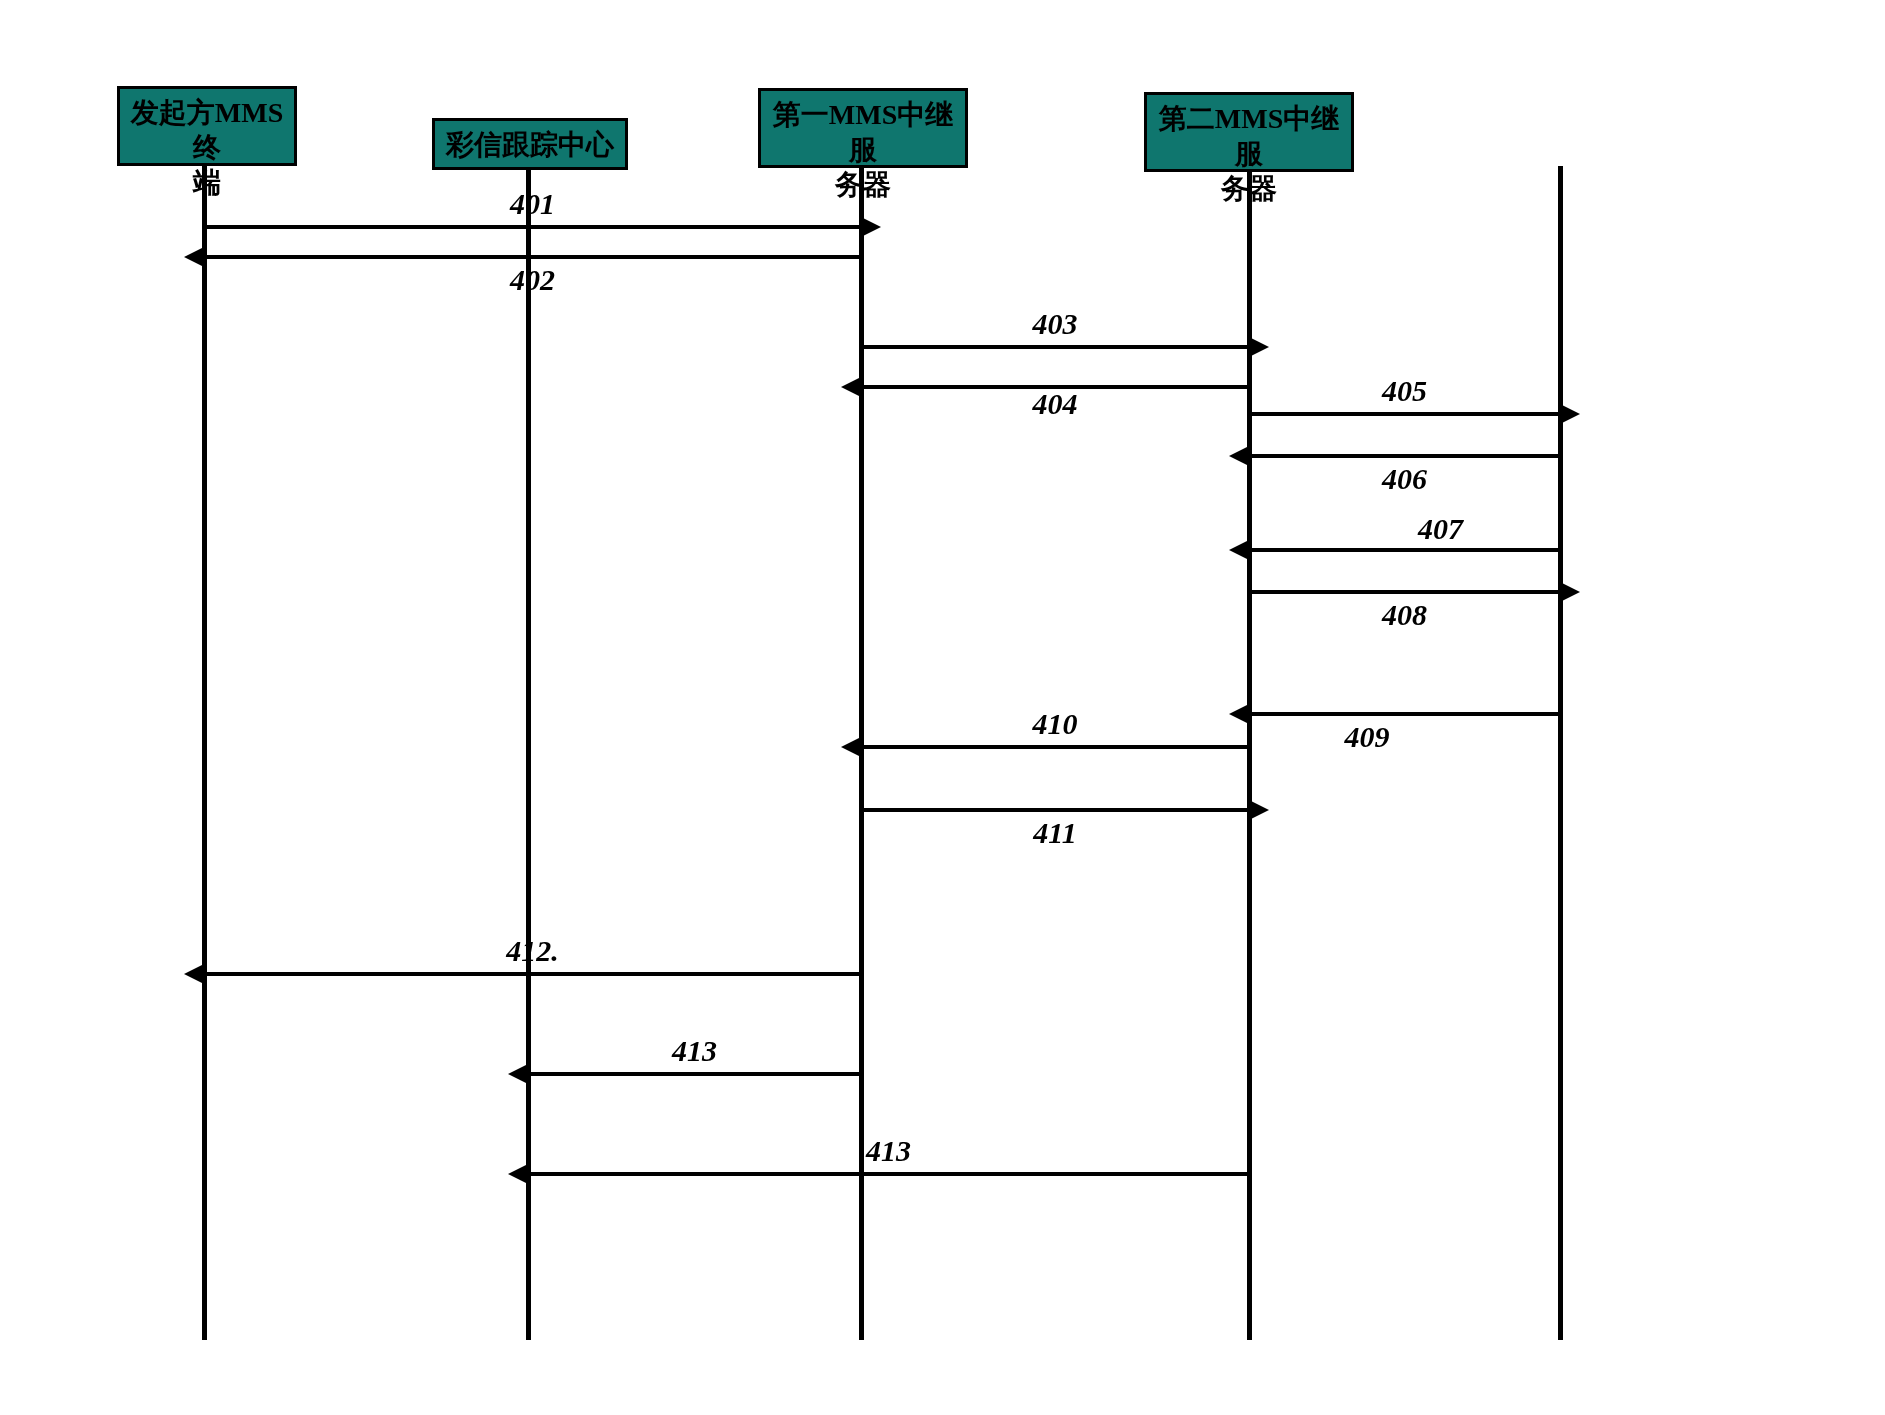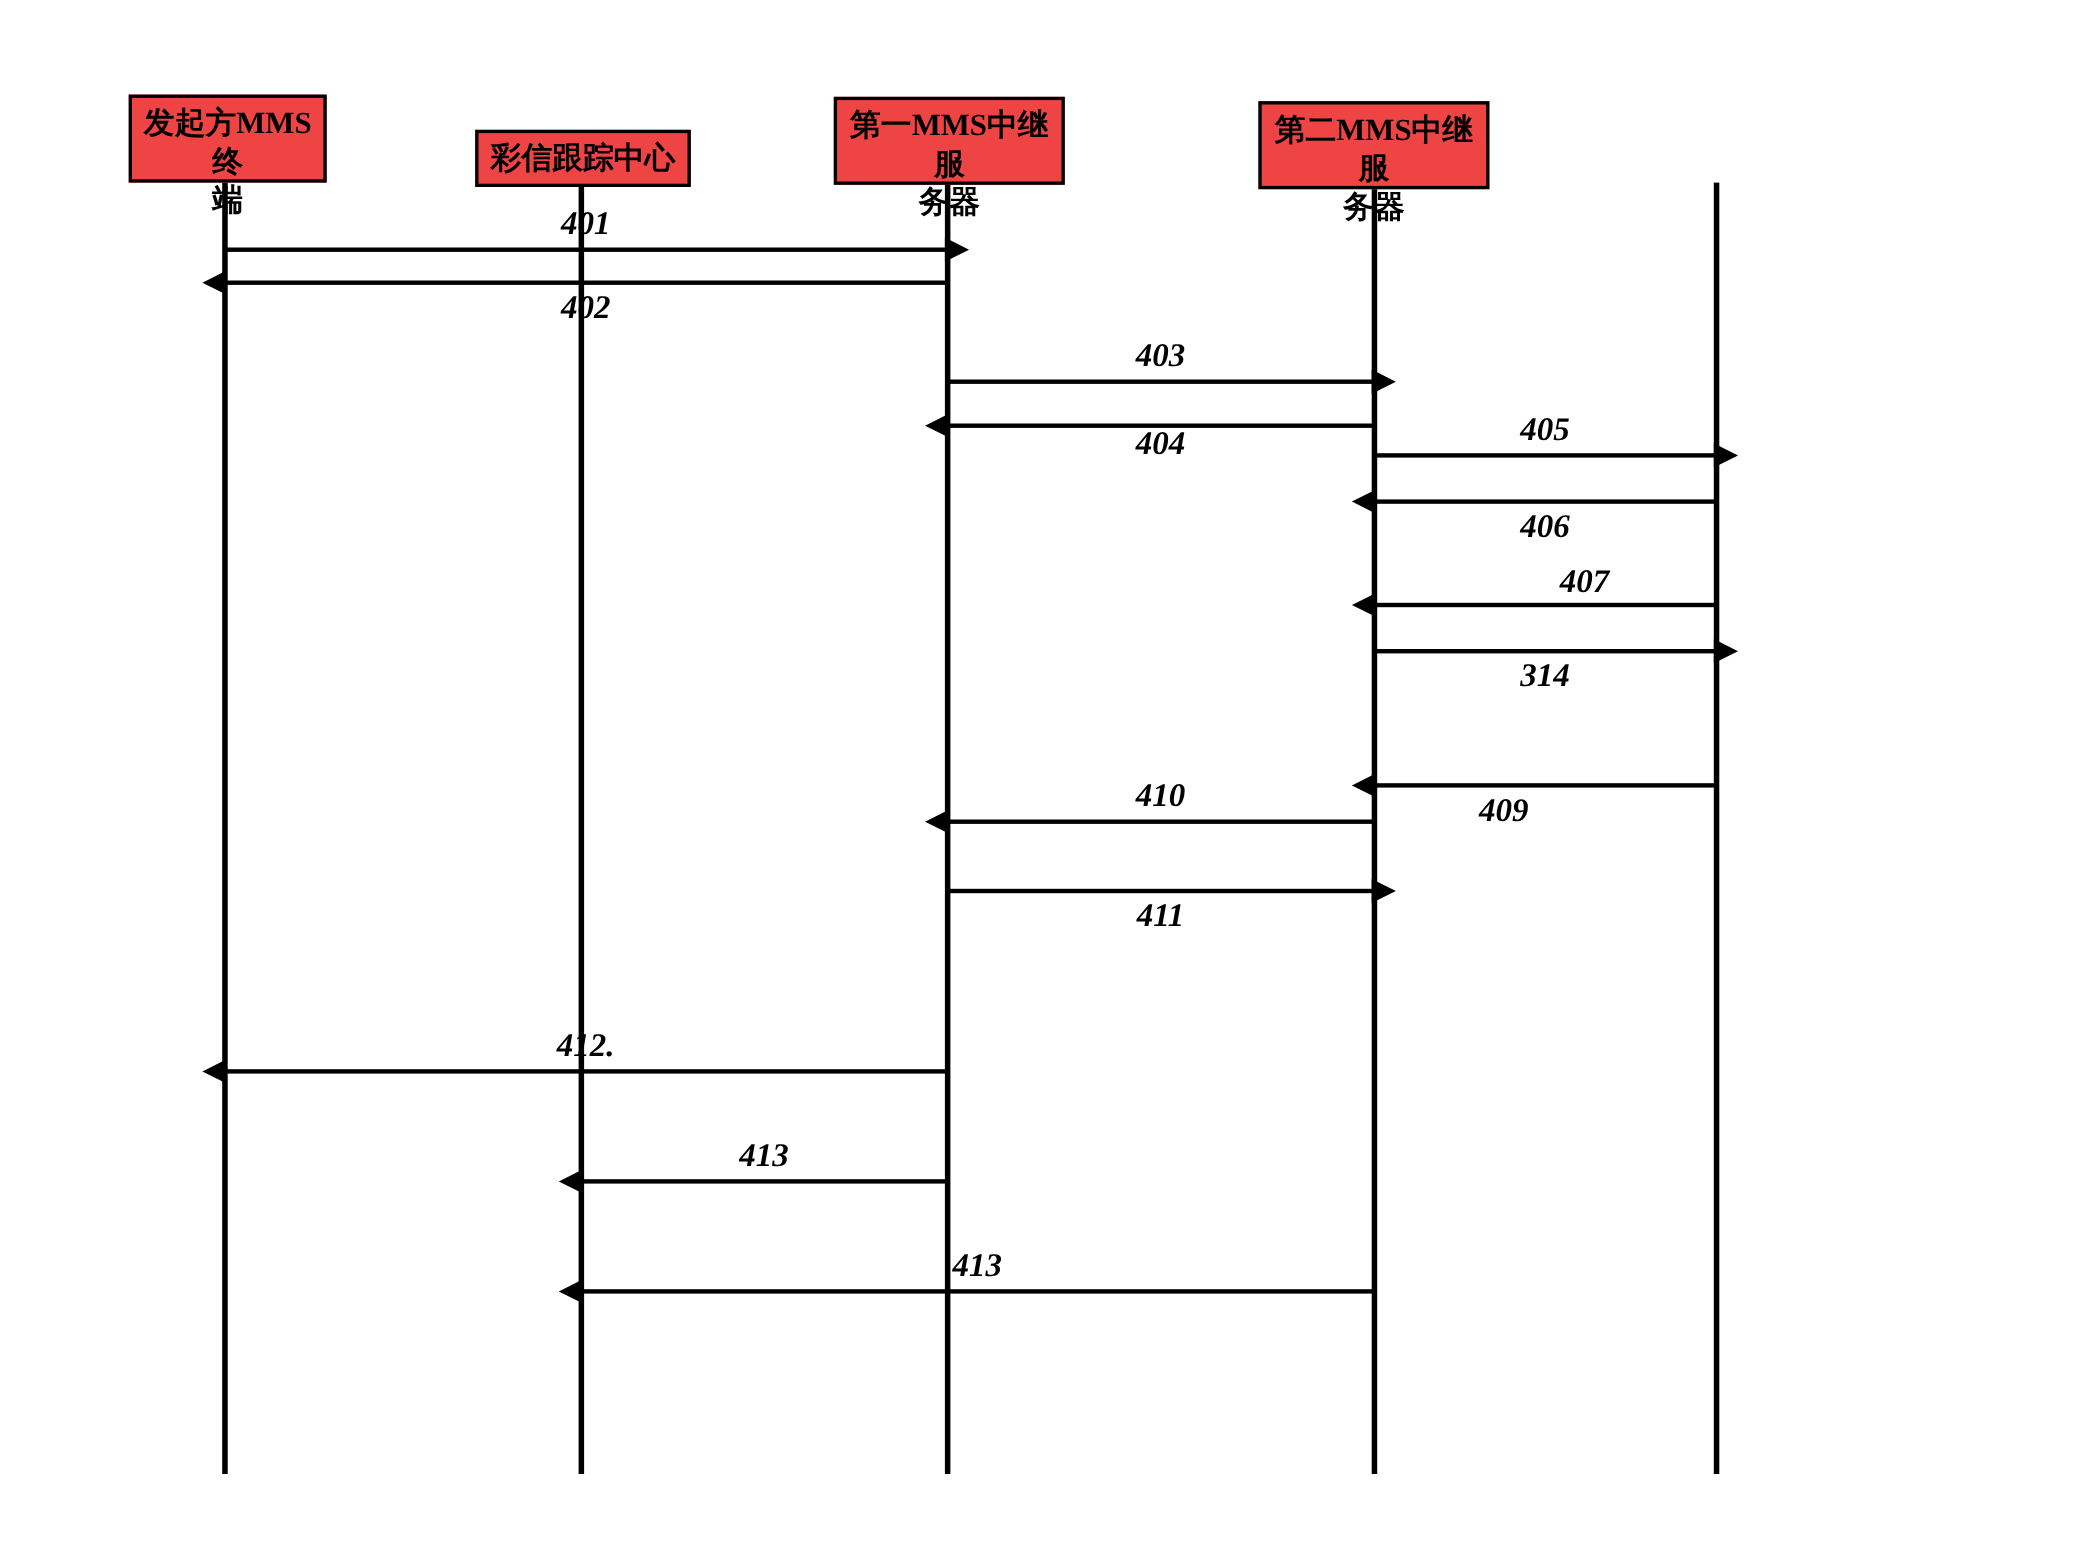--- a/index.html
+++ b/index.html
@@ -1,21 +1,21 @@
 <!DOCTYPE html>
 <html><head>
 <meta charset="utf-8">
 <style>
   html,body{margin:0;padding:0;background:#fff;font-family:"SimSun","Songti SC",serif}
   #stage{position:relative;width:1885px;height:1415px}
 
   .lifeline-box{
     position:absolute;
     border:3px solid #000;
-    background:#ef4444;
+    background:#0f766e;
     text-align:center;
     font-size:28px;
     line-height:1.25;
     padding:6px 8px;
     box-sizing:border-box;
     font-weight:600;
   }
 
   .lifeline-line{
     position:absolute;
@@ -83,21 +83,21 @@
     <div class="arrow-r" style="left: 1558px; top: 412px;"></div>
     <div class="lbl" style="left: 1404.5px; top: 374px;">405</div>
     <div class="msg" style="left: 1249px; top: 454px; width: 311px;"></div>
     <div class="arrow-l" style="left: 1229px; top: 454px;"></div>
     <div class="lbl" style="left: 1404.5px; top: 462px;">406</div>
     <div class="msg" style="left: 1249px; top: 548px; width: 311px;"></div>
     <div class="arrow-l" style="left: 1229px; top: 548px;"></div>
     <div class="lbl" style="left: 1404.5px; top: 512px; margin-left: 36px;">407</div>
     <div class="msg" style="left: 1249px; top: 590px; width: 311px;"></div>
     <div class="arrow-r" style="left: 1558px; top: 590px;"></div>
-    <div class="lbl" style="left: 1404.5px; top: 598px;">314</div>
+    <div class="lbl" style="left: 1404.5px; top: 598px;">408</div>
     <div class="msg" style="left: 1249px; top: 712px; width: 311px;"></div>
     <div class="arrow-l" style="left: 1229px; top: 712px;"></div>
     <div class="lbl" style="left: 1344px; top: 720px; margin-left: 23px;">409</div>
     <div class="msg" style="left: 861px; top: 745px; width: 388px;"></div>
     <div class="arrow-l" style="left: 841px; top: 745px;"></div>
     <div class="lbl" style="left: 1055px; top: 707px;">410</div>
     <div class="msg" style="left: 861px; top: 808px; width: 388px;"></div>
     <div class="arrow-r" style="left: 1247px; top: 808px;"></div>
     <div class="lbl" style="left: 1055px; top: 816px;">411</div>
     <div class="msg" style="left: 204px; top: 972px; width: 657px;"></div>

